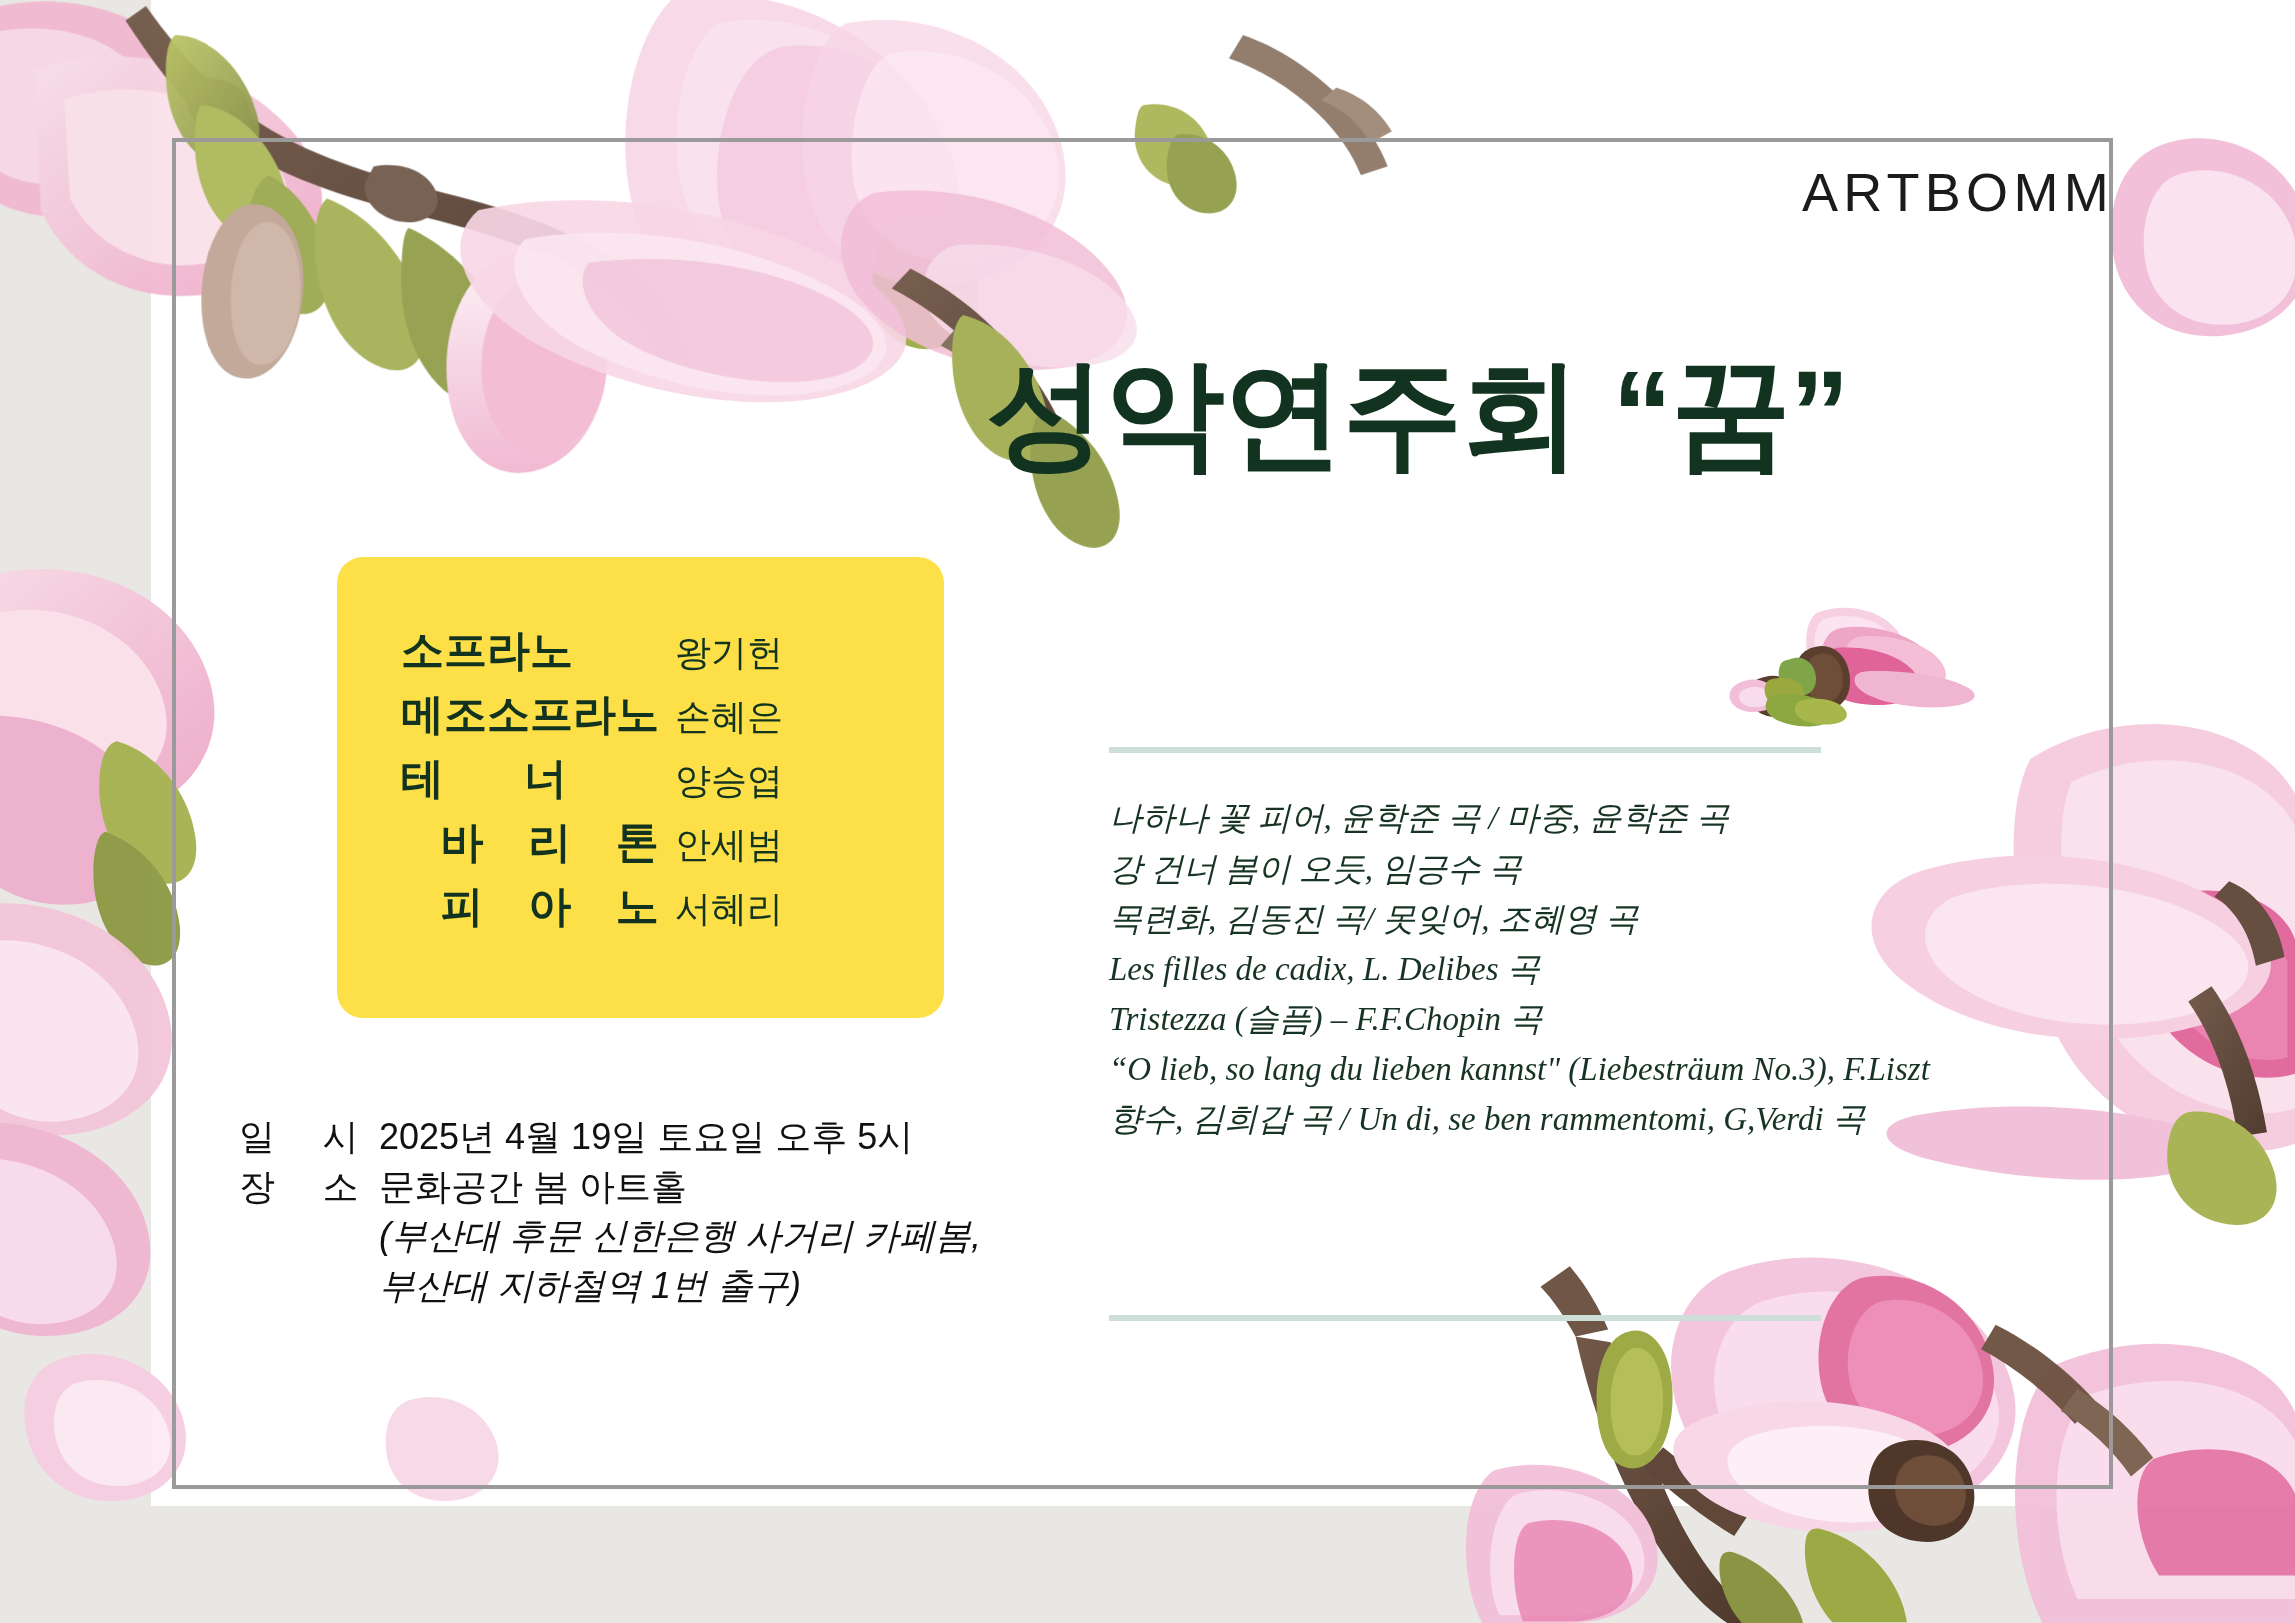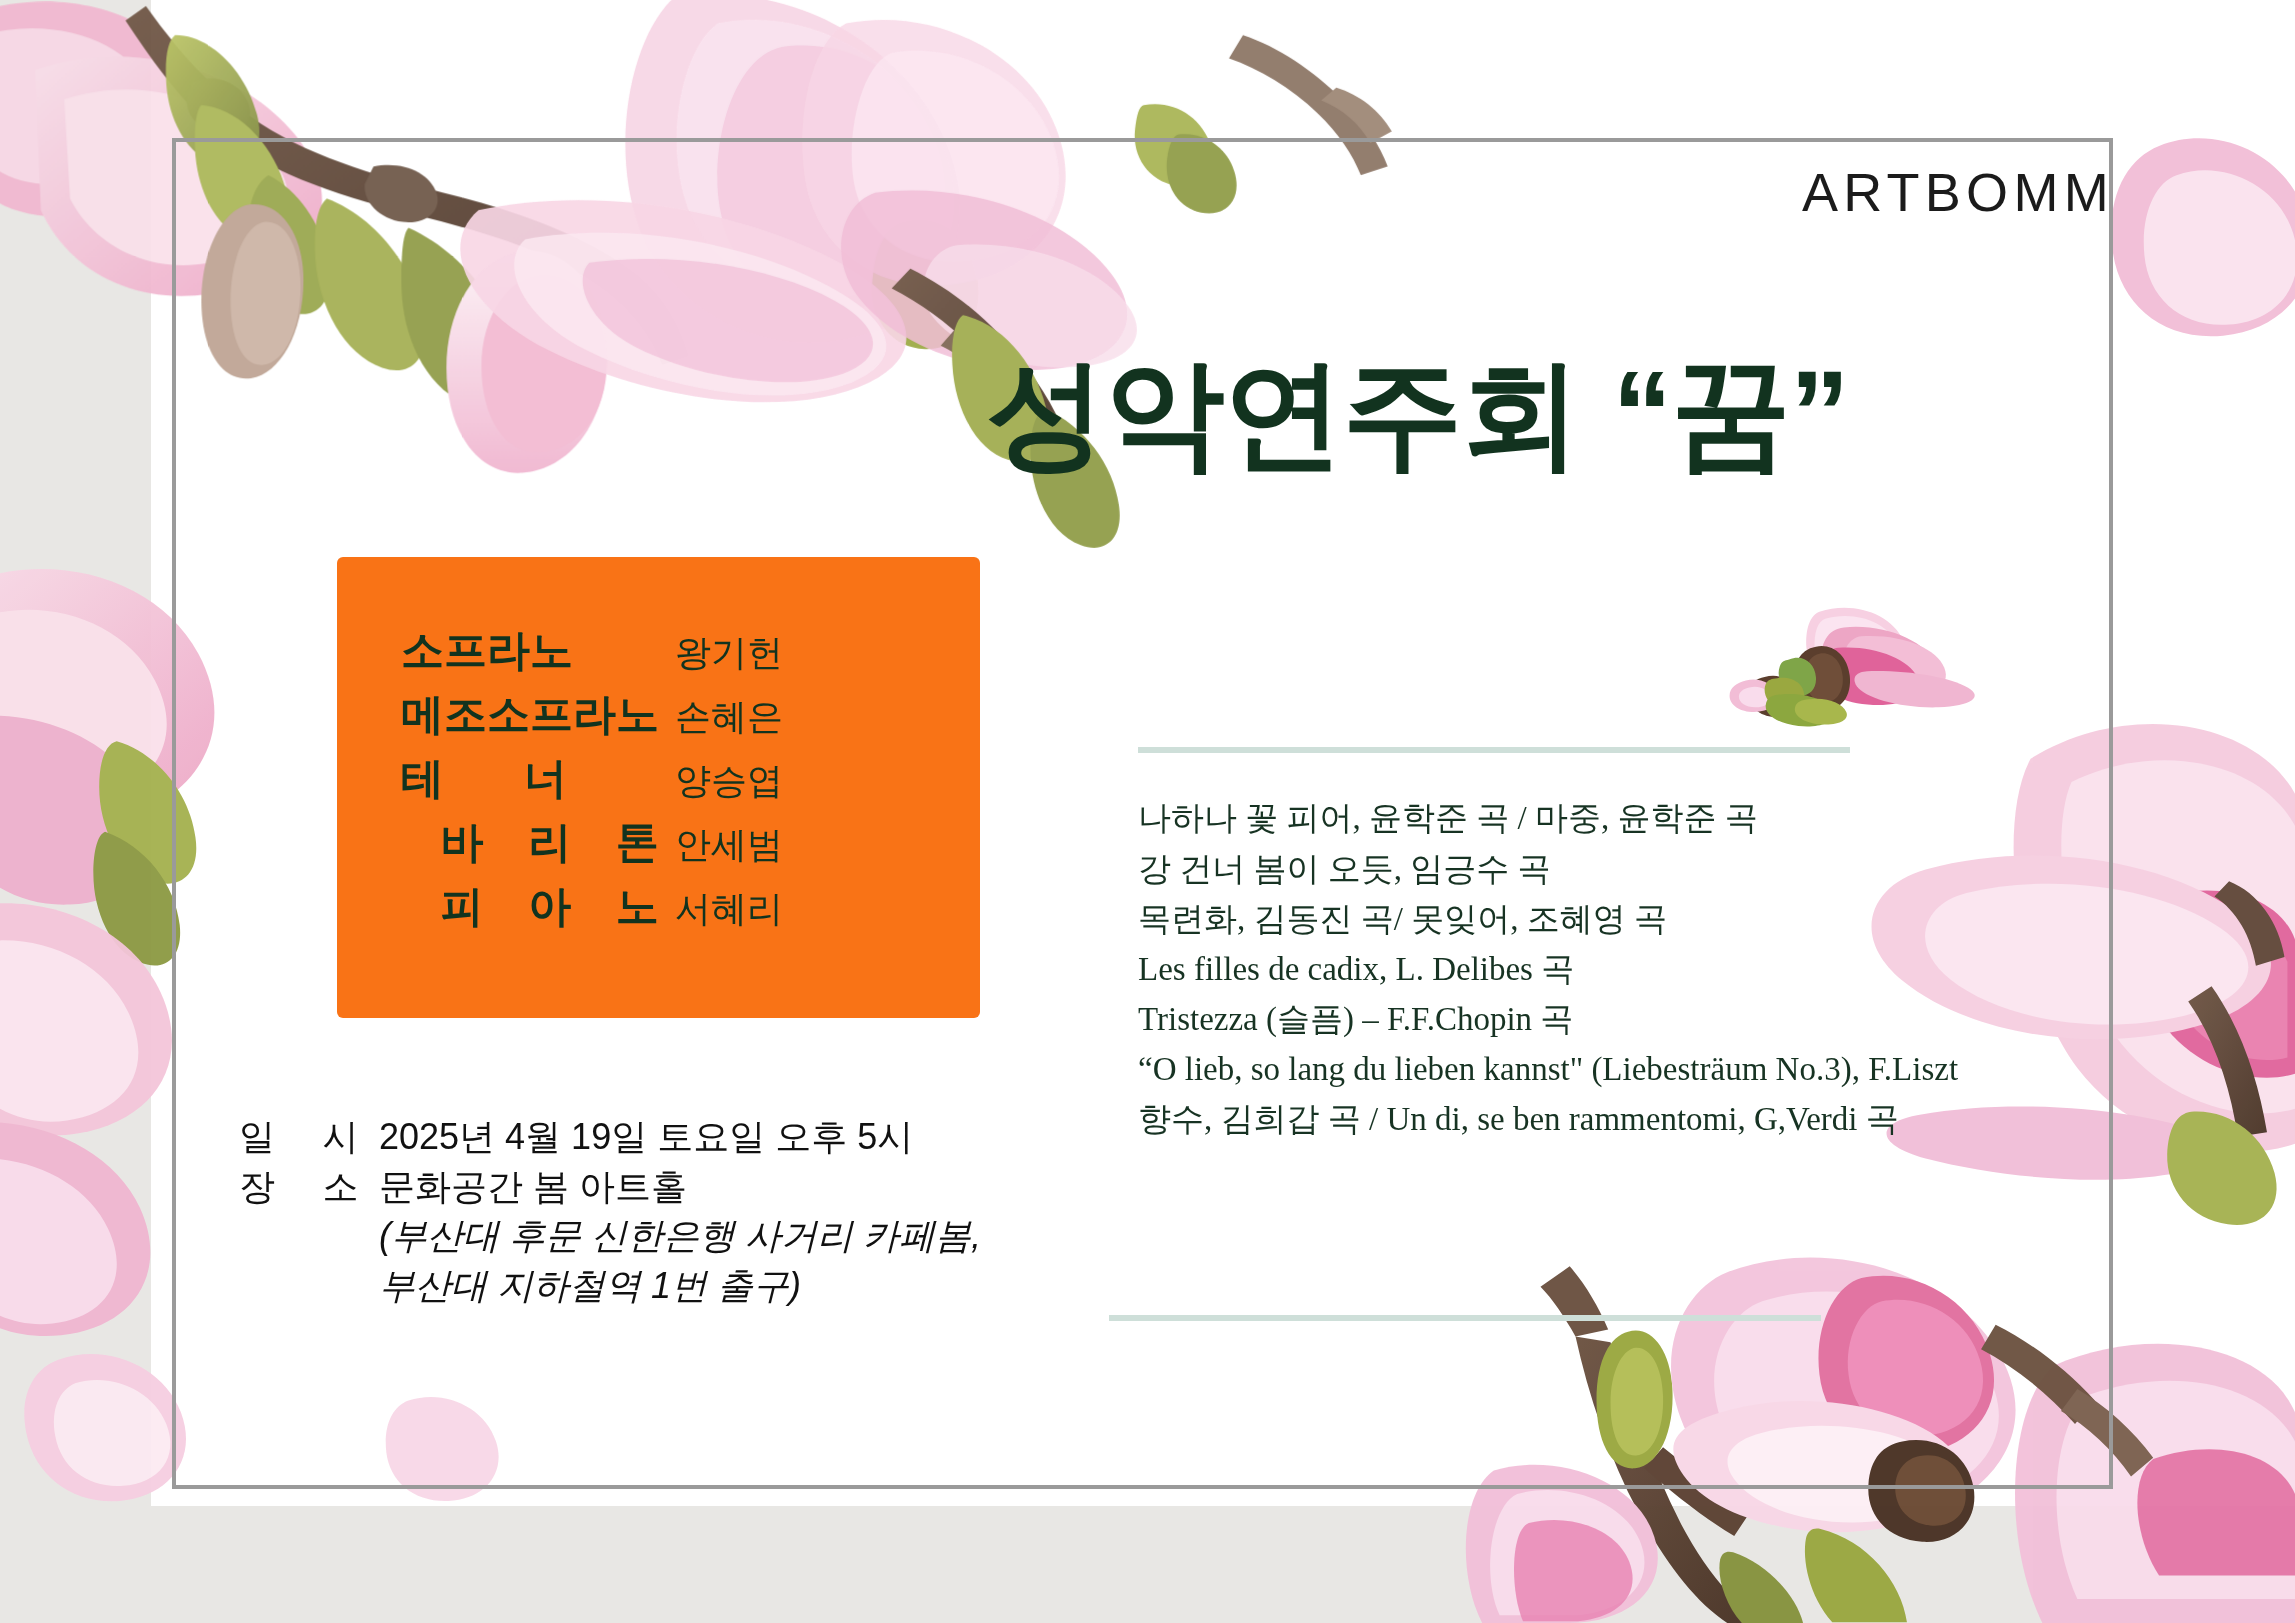--- a/index.html
+++ b/index.html
@@ -39,21 +39,21 @@
   .title{
     position:absolute;left:986px;top:350px;
     font-size:120px;line-height:1.05;
     font-weight:700;color:#12331f;
     letter-spacing:-1.2px;white-space:nowrap;
   }
 
   
   .cast{
     position:absolute;left:337px;top:557px;width:607px;height:461px;
-    background:#f97316;border-radius:6px;padding-left:36px;
+    background:#fde047;border-radius:26px;
   }
   .cast-rows{
     position:absolute;left:64px;top:65px;
   }
   .cast-row{
     display:flex;align-items:baseline;
     height:64px;
   }
   .cast-role{
     width:274px;
@@ -61,21 +61,21 @@
     white-space:nowrap;
   }
   .cast-role.sp2{letter-spacing:34px;}
   .cast-role.sp3{letter-spacing:16.3px;text-align:right;}
   .cast-name{
     font-size:36px;font-weight:400;color:#12331f;white-space:nowrap;
   }
 
   
   .program{
-    position:absolute;left:1138px;top:747px;width:957px;
+    position:absolute;left:1109px;top:747px;width:957px;font-style:italic;
   }
   .rule{
     height:6.4px;background:#cedfd9;width:712px;
   }
   .prog-list{
     margin-top:40px;
   }
   .prog-line{
     font-size:33px;line-height:1.52;color:#173323;
     white-space:nowrap;

